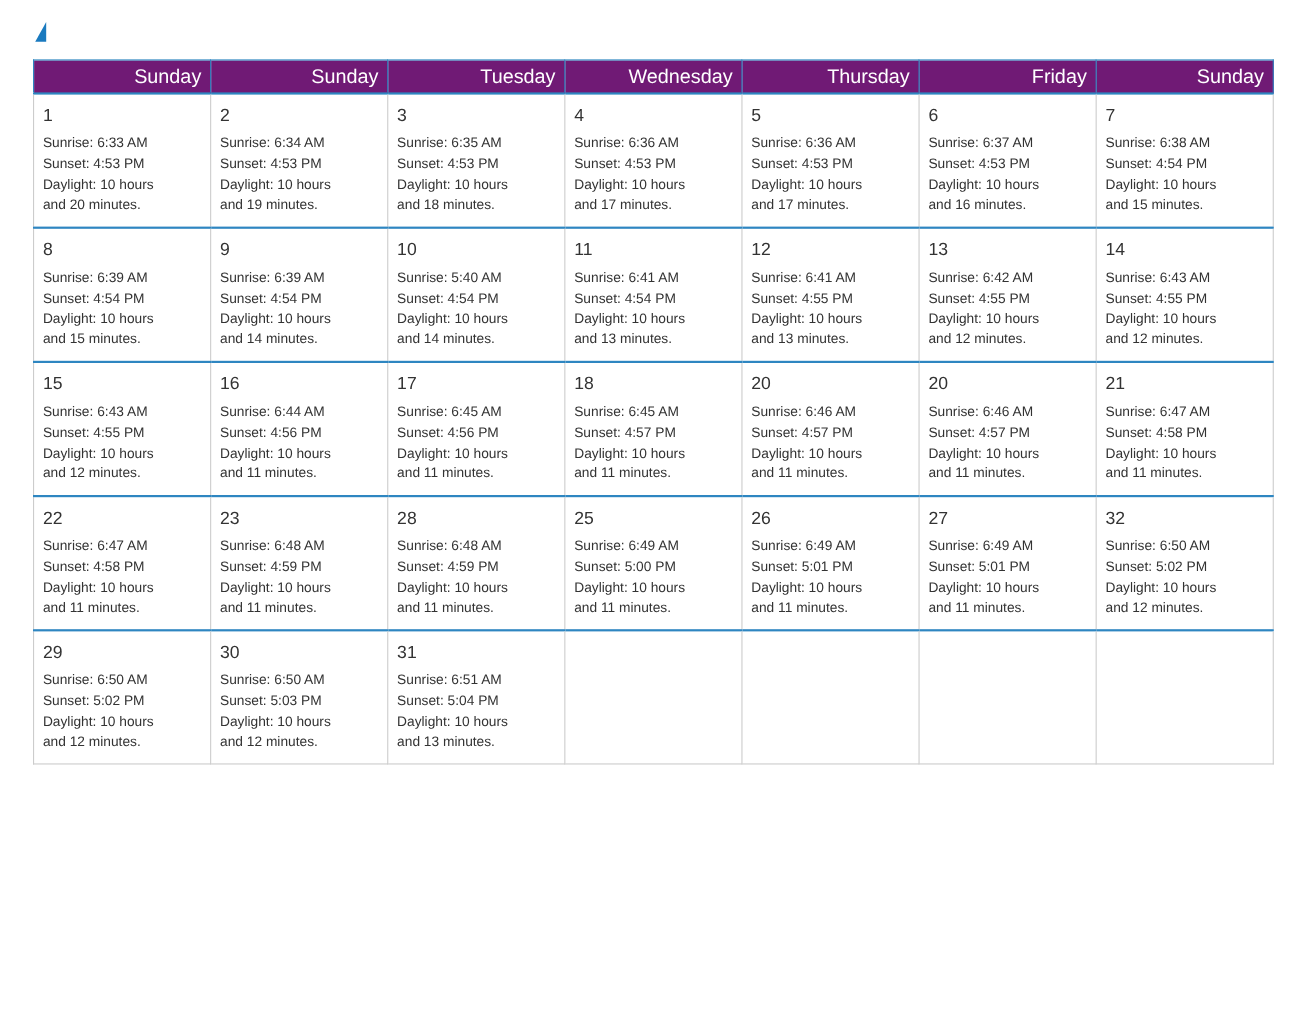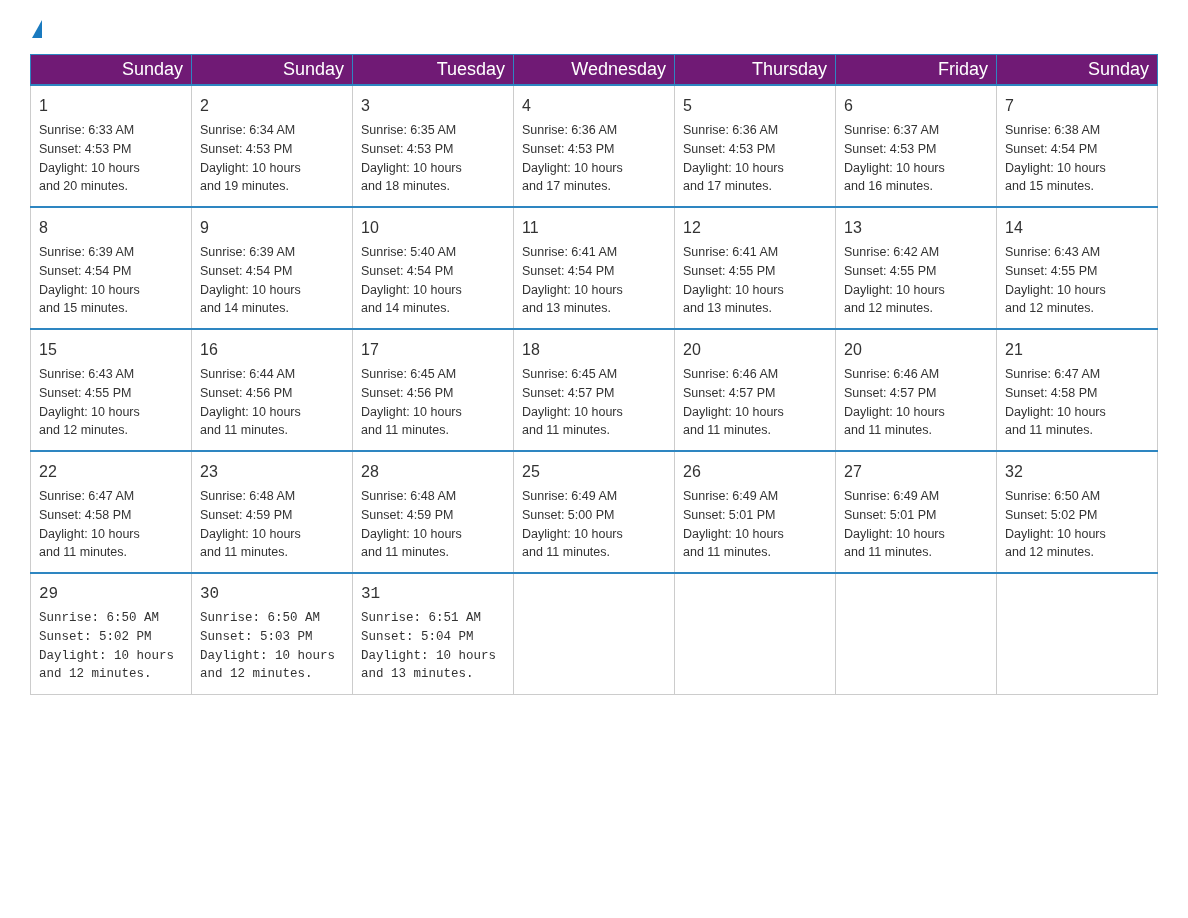--- a/index.html
+++ b/index.html
@@ -83,21 +83,20 @@
       font-size: 16px;
       font-weight: normal;
       display: block;
       margin-bottom: 3px;
     }
     .calendar-table tbody tr td.empty {
       background: #fff;
     }
     .last-row td {
       height: 130px;
-      font-family: Liberation Mono, monospace;
     }
   </style>
 </head>
 <body>
 
 <div class="header">
   <div class="logo">
     <div style="display:flex; align-items:center;">
       <span class="logo-general"></span>
       <span class="logo-triangle"></span>

